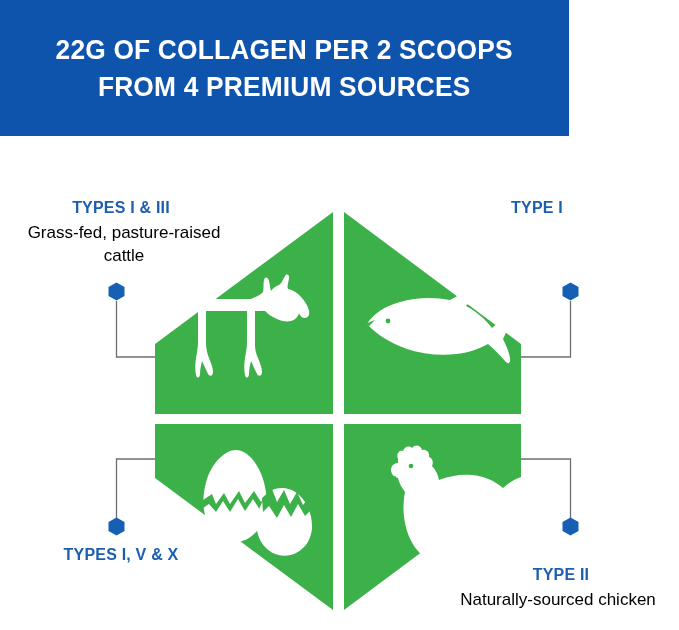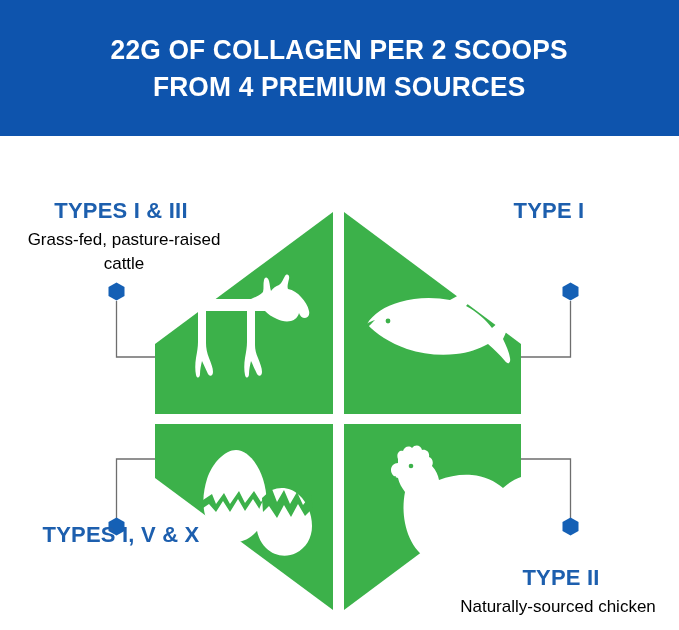--- a/index.html
+++ b/index.html
@@ -19,21 +19,21 @@
     width: 679px;
     height: 630px;
     background: #ffffff;
   }
 
   
   .banner {
     position: absolute;
     left: 0;
     top: 0;
-    width: 679px;
+    width: 569px;
     height: 136px;
     background: #0e54ad;
     display: flex;
     flex-direction: column;
     align-items: center;
     justify-content: center;
   }
   .banner-line {
     color: #ffffff;
     font-family: "Liberation Sans", sans-serif;
@@ -83,47 +83,47 @@
   .marker-br { left: 562px; top: 381px; }
 
   
   .label {
     position: absolute;
     width: 230px;
   }
   .label-title {
     font-family: "Liberation Sans", sans-serif;
     font-weight: bold;
-    font-size: 22px;
+    font-size: 16px;
     color: #1d5fae;
     letter-spacing: 0.2px;
     margin: 0 0 4px 0;
     line-height: 1.2;
   }
   .label-body {
     font-family: "Liberation Sans", sans-serif;
     font-weight: normal;
     font-size: 17px;
     color: #000000;
     line-height: 1.36;
     margin: 0;
   }
   .label-tl {
     left: 6px;
     top: 198px;
     text-align: center;
   }
   .label-tr {
-    left: 434px;
+    left: 422px;
     top: 198px;
     text-align: center;
   }
   .label-bl {
     left: 6px;
-    top: 522px;
+    top: 545px;
     text-align: center;
   }
   .label-br {
     left: 446px;
     top: 553px;
     text-align: center;
     margin-top: 12px;
   }
   .label-tl .label-body,
   .label-bl .label-body { padding-left: 6px; }

